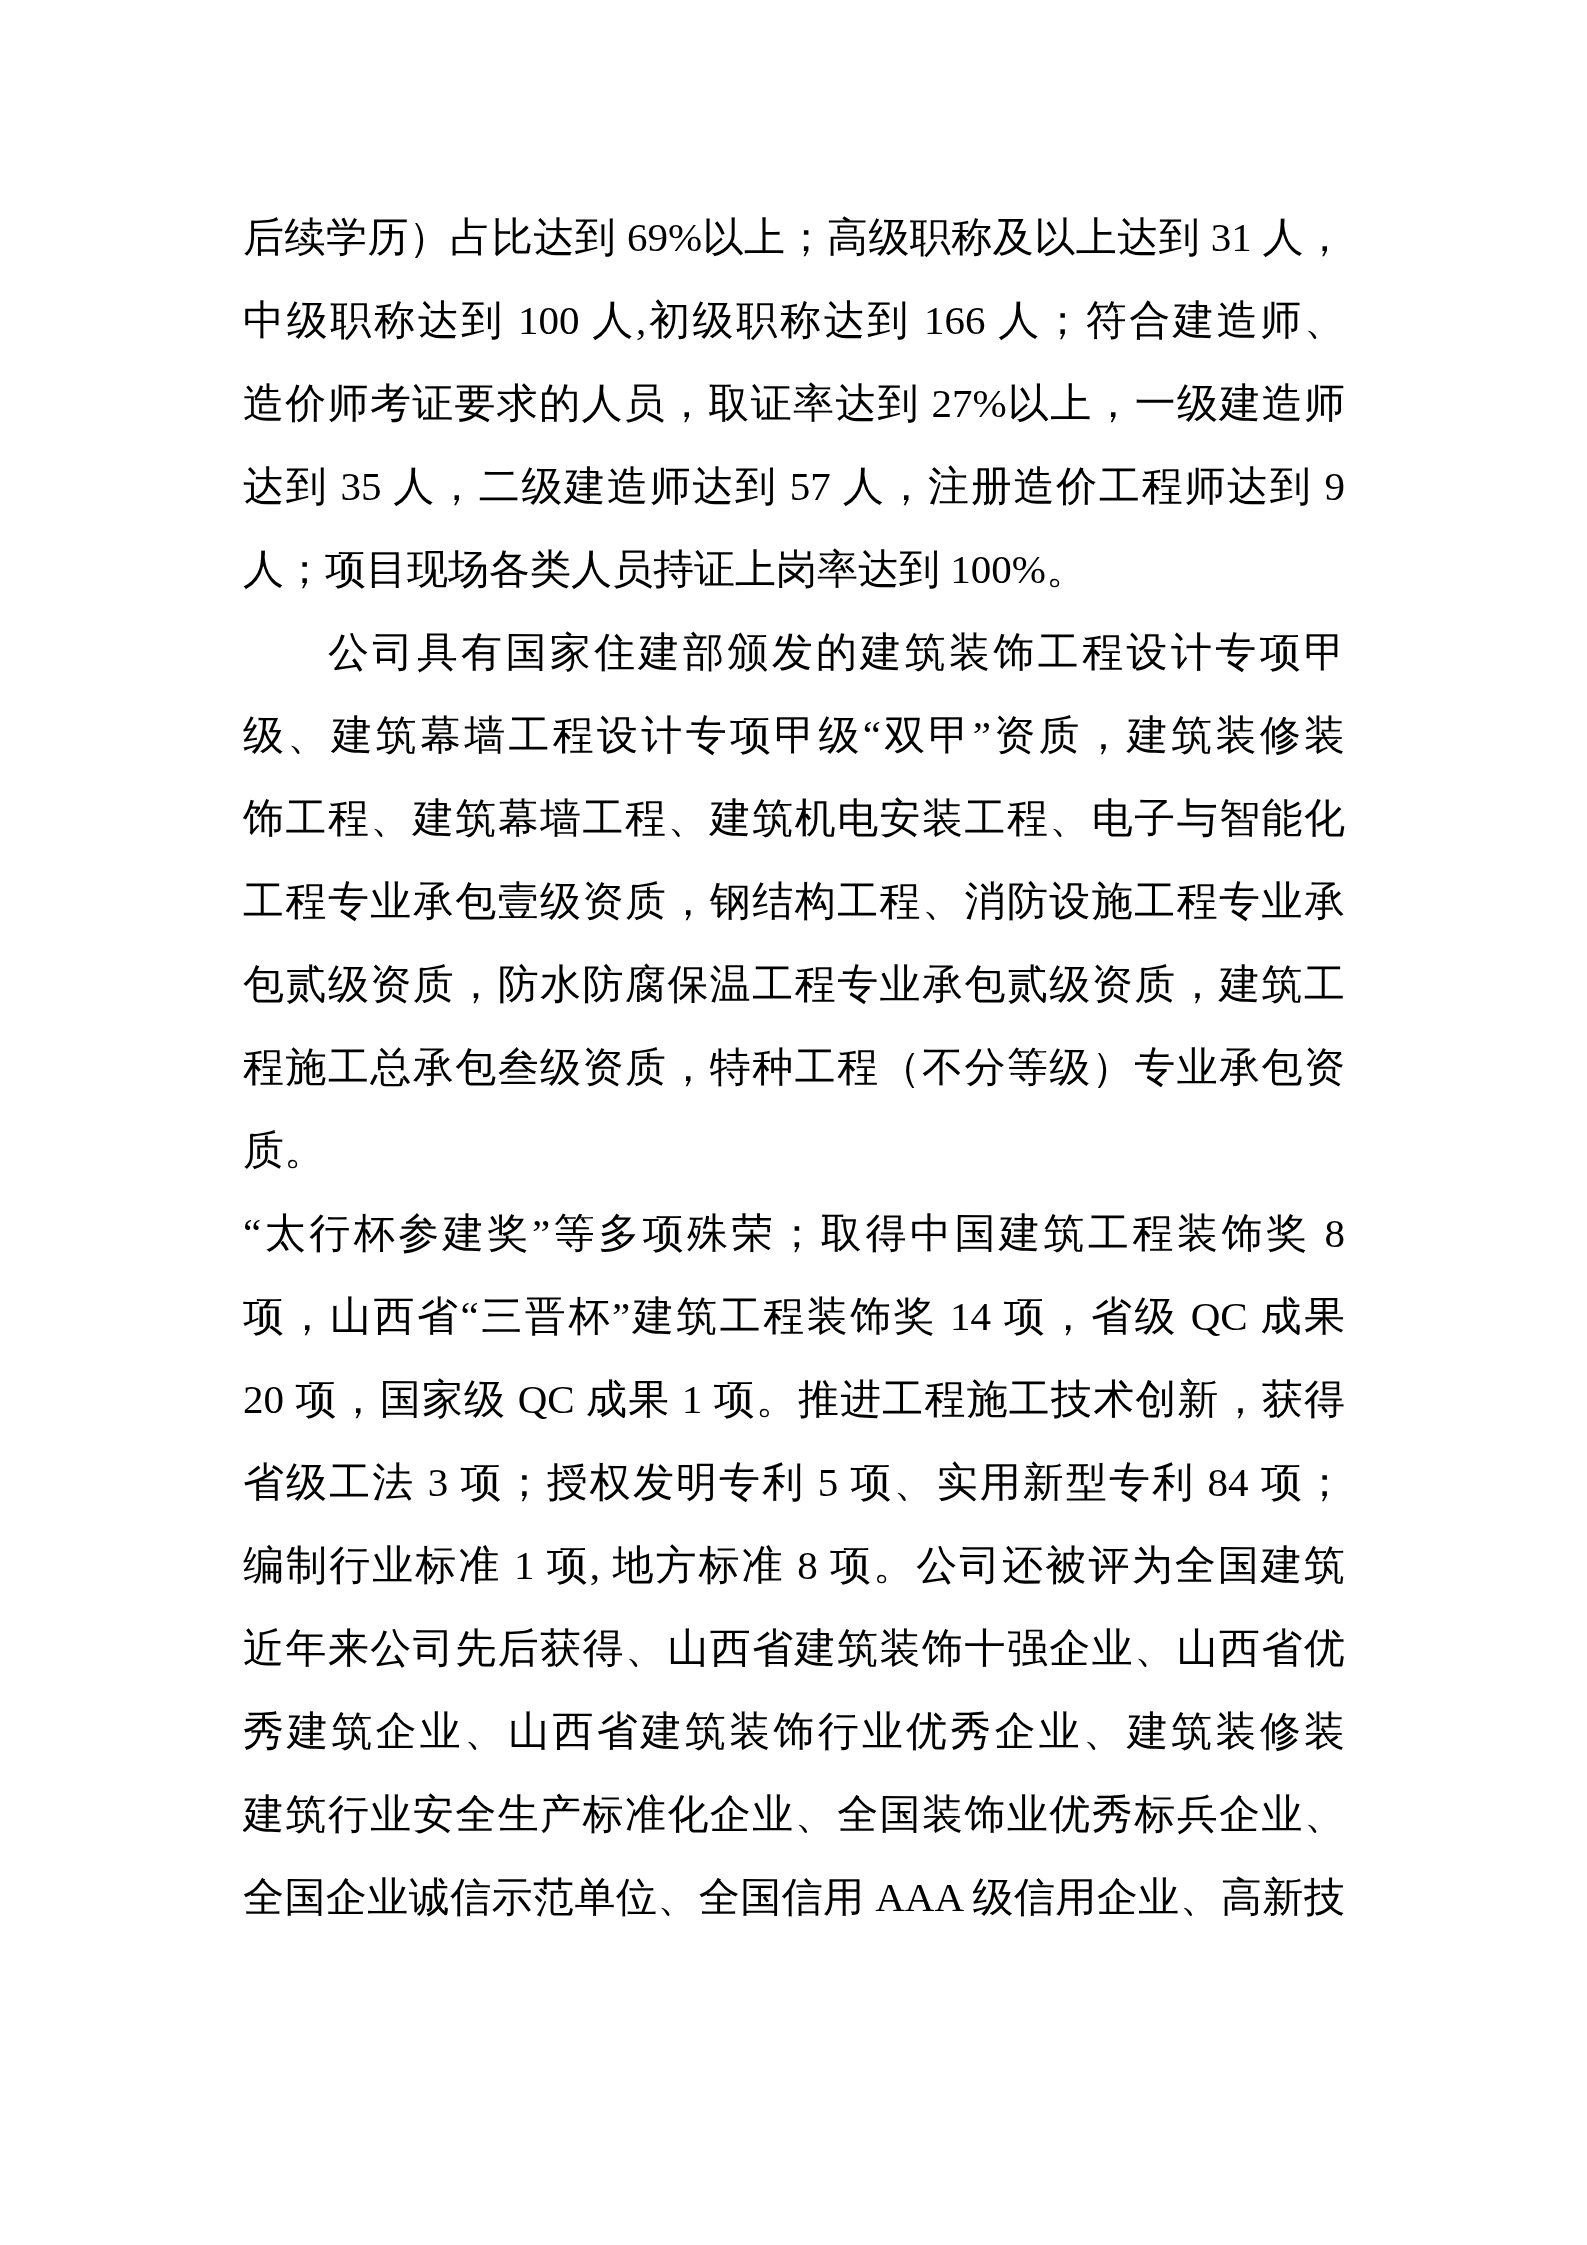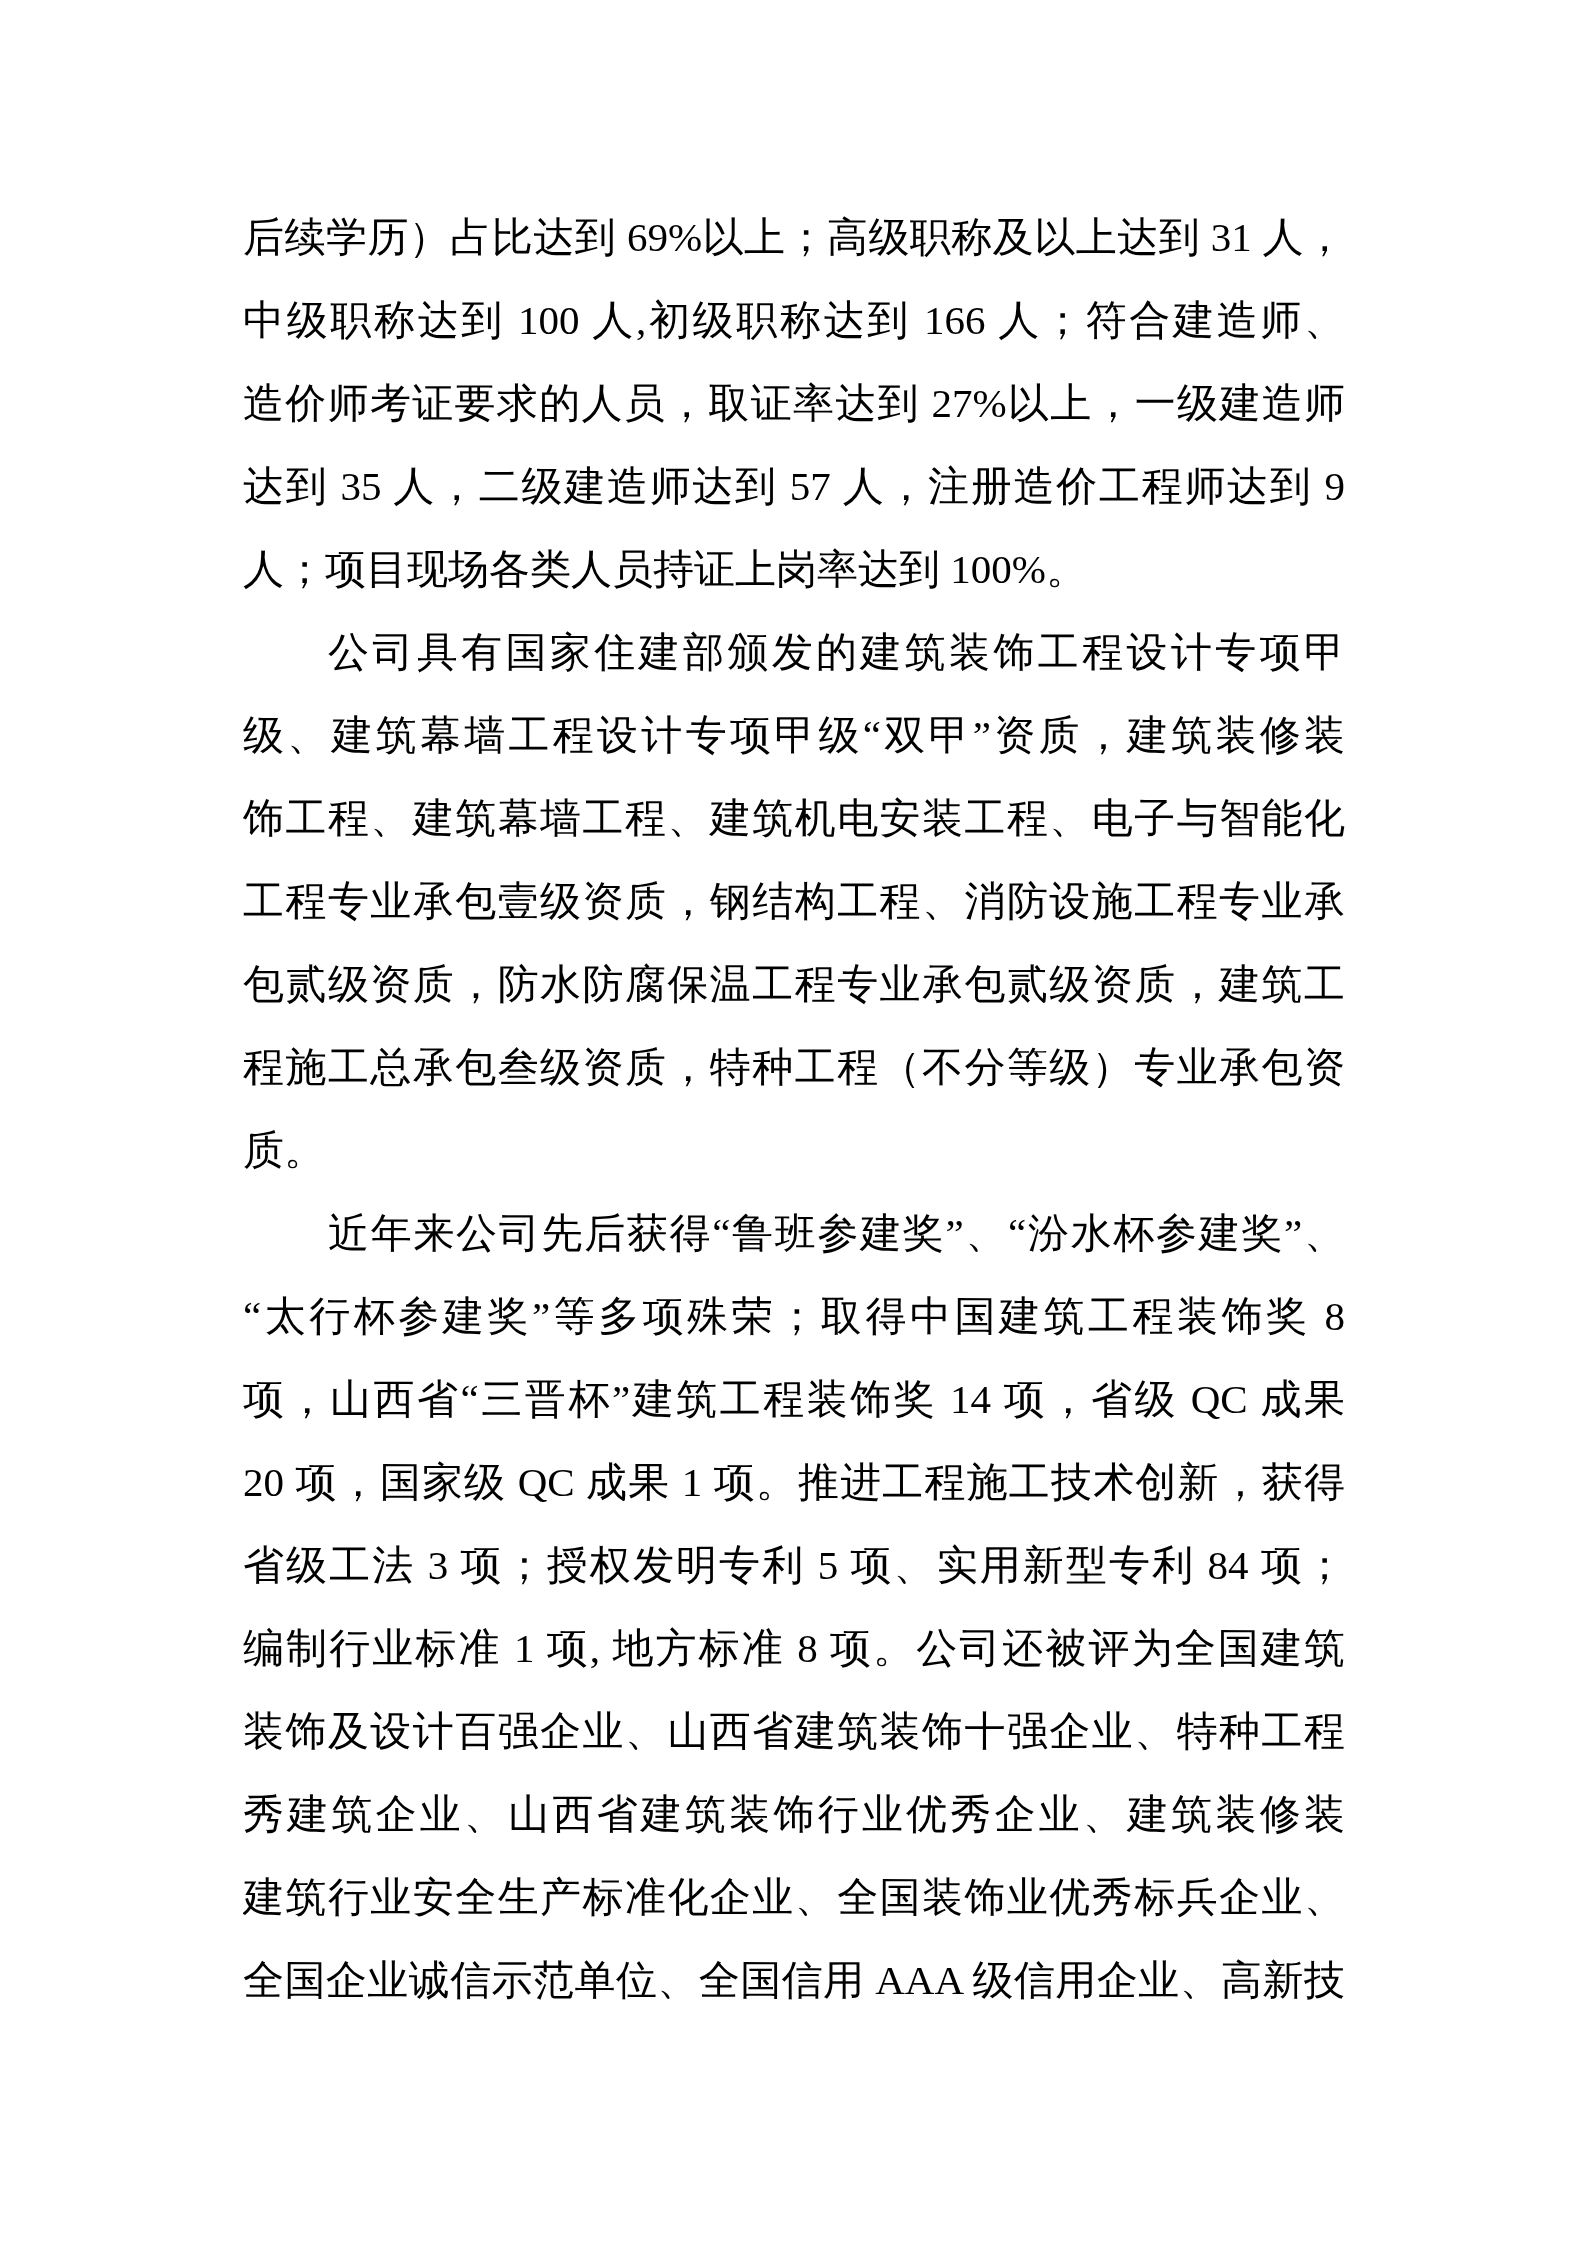--- a/index.html
+++ b/index.html
@@ -50,24 +50,23 @@
     <div class="line">造价师考证要求的人员，取证率达到 27%以上，一级建造师</div>
     <div class="line">达到 35 人，二级建造师达到 57 人，注册造价工程师达到 9</div>
     <div class="line para-end">人；项目现场各类人员持证上岗率达到 100%。</div>
     <div class="line indent">公司具有国家住建部颁发的建筑装饰工程设计专项甲</div>
     <div class="line">级、建筑幕墙工程设计专项甲级“双甲”资质，建筑装修装</div>
     <div class="line">饰工程、建筑幕墙工程、建筑机电安装工程、电子与智能化</div>
     <div class="line">工程专业承包壹级资质，钢结构工程、消防设施工程专业承</div>
     <div class="line">包贰级资质，防水防腐保温工程专业承包贰级资质，建筑工</div>
     <div class="line">程施工总承包叁级资质，特种工程（不分等级）专业承包资</div>
     <div class="line para-end">质。</div>
-    <div class="line indent">近年来公司先后获得“鲁班参建奖”、“汾水杯参建奖”、</div>
     <div class="line">“太行杯参建奖”等多项殊荣；取得中国建筑工程装饰奖 8</div>
     <div class="line">项，山西省“三晋杯”建筑工程装饰奖 14 项，省级 QC 成果</div>
     <div class="line">20 项，国家级 QC 成果 1 项。推进工程施工技术创新，获得</div>
     <div class="line">省级工法 3 项；授权发明专利 5 项、实用新型专利 84 项；</div>
     <div class="line">编制行业标准 1 项, 地方标准 8 项。公司还被评为全国建筑</div>
-    <div class="line">装饰及设计百强企业、山西省建筑装饰十强企业、特种工程</div>
+    <div class="line">近年来公司先后获得、山西省建筑装饰十强企业、山西省优</div>
     <div class="line">秀建筑企业、山西省建筑装饰行业优秀企业、建筑装修装</div>
     <div class="line">建筑行业安全生产标准化企业、全国装饰业优秀标兵企业、</div>
     <div class="line">全国企业诚信示范单位、全国信用 AAA 级信用企业、高新技</div>
   </div>
 </div>
 
 </body></html>

